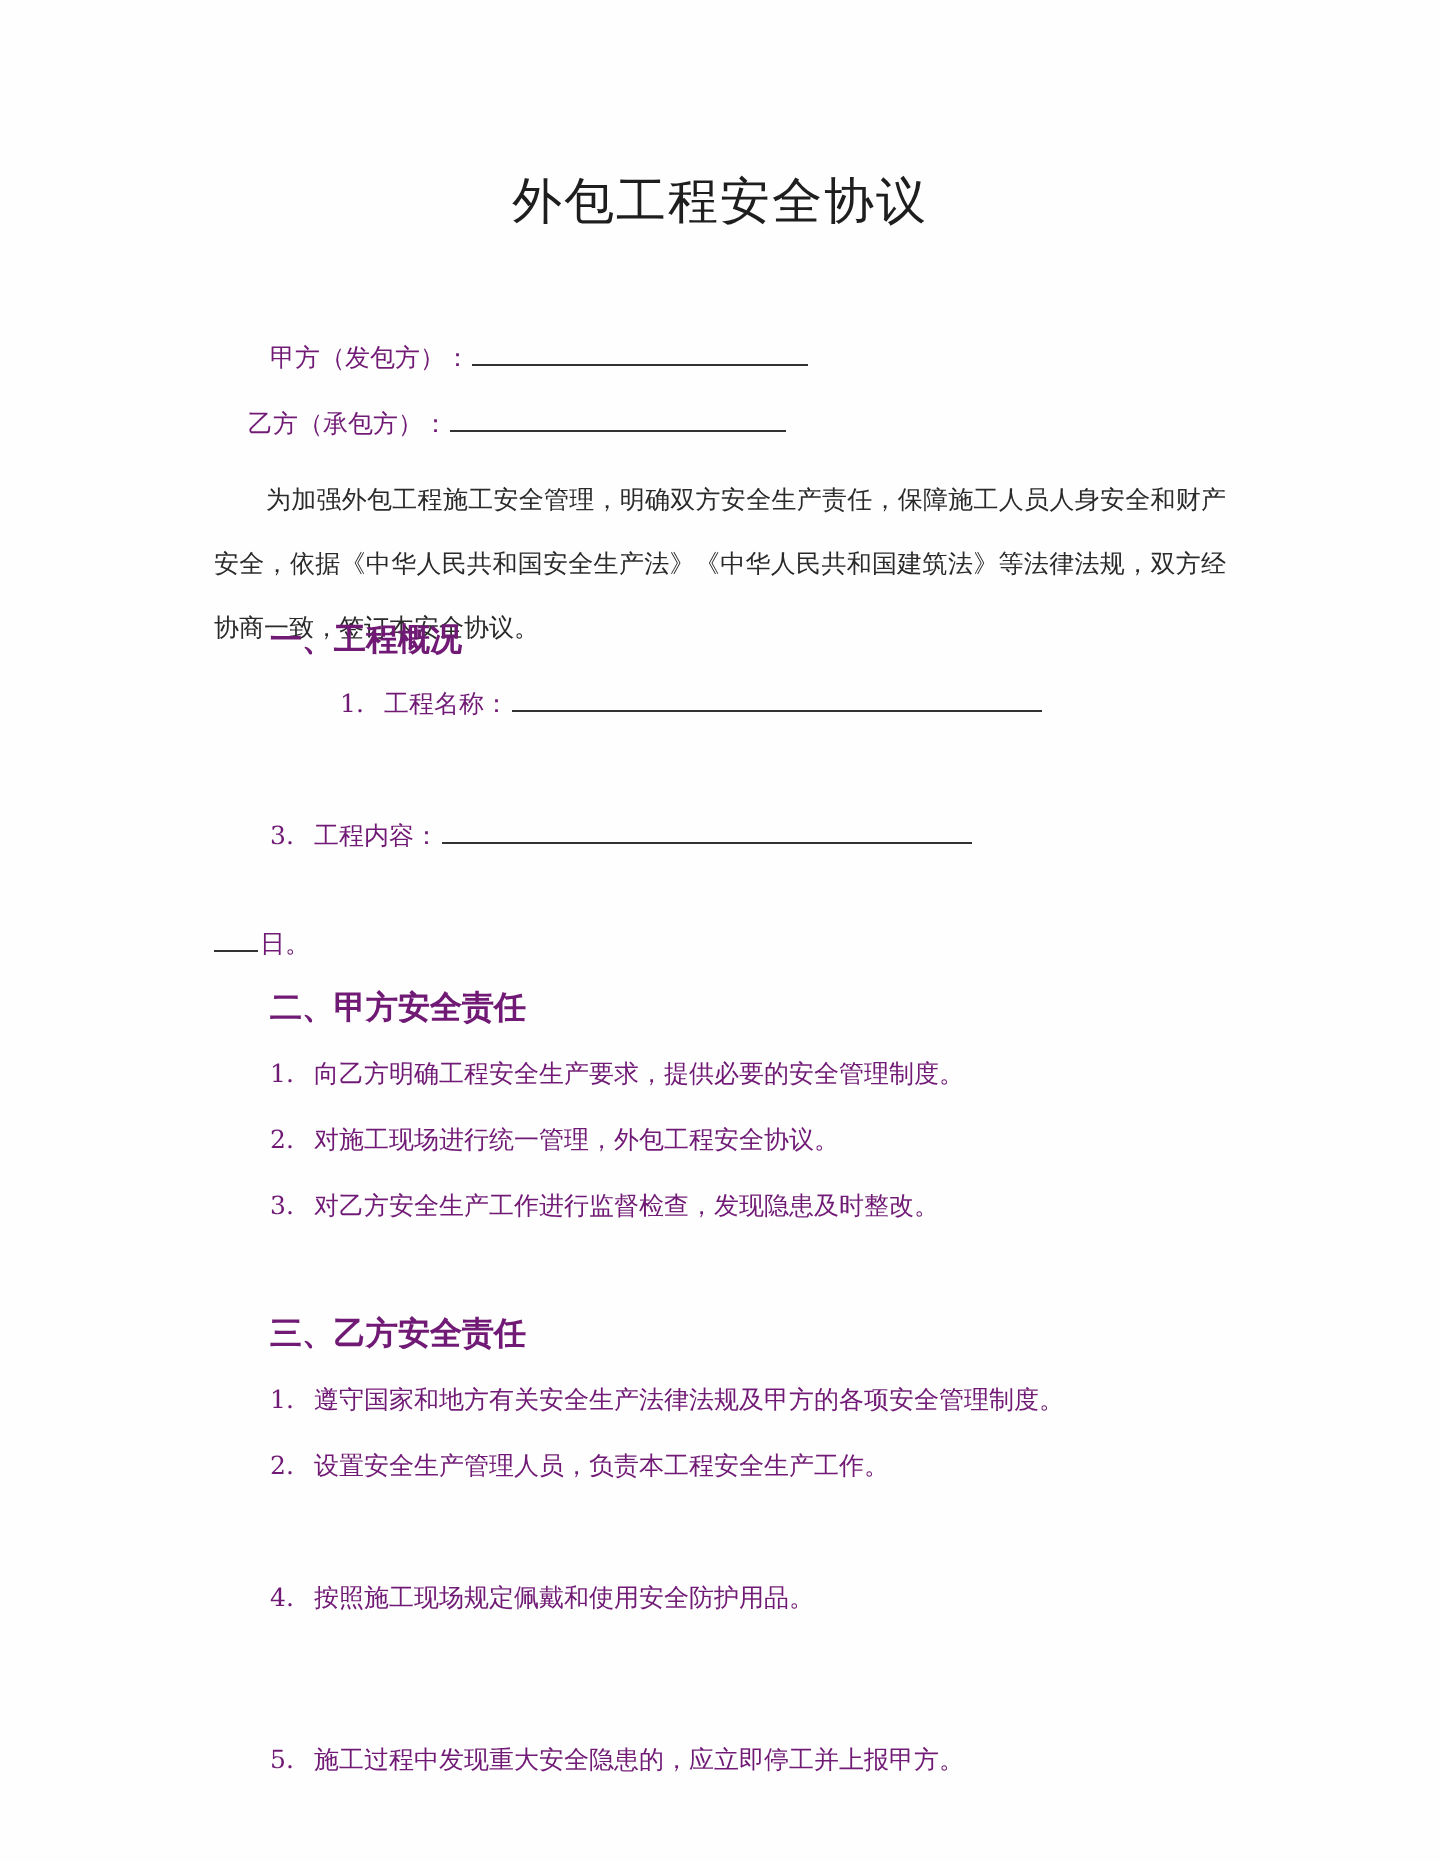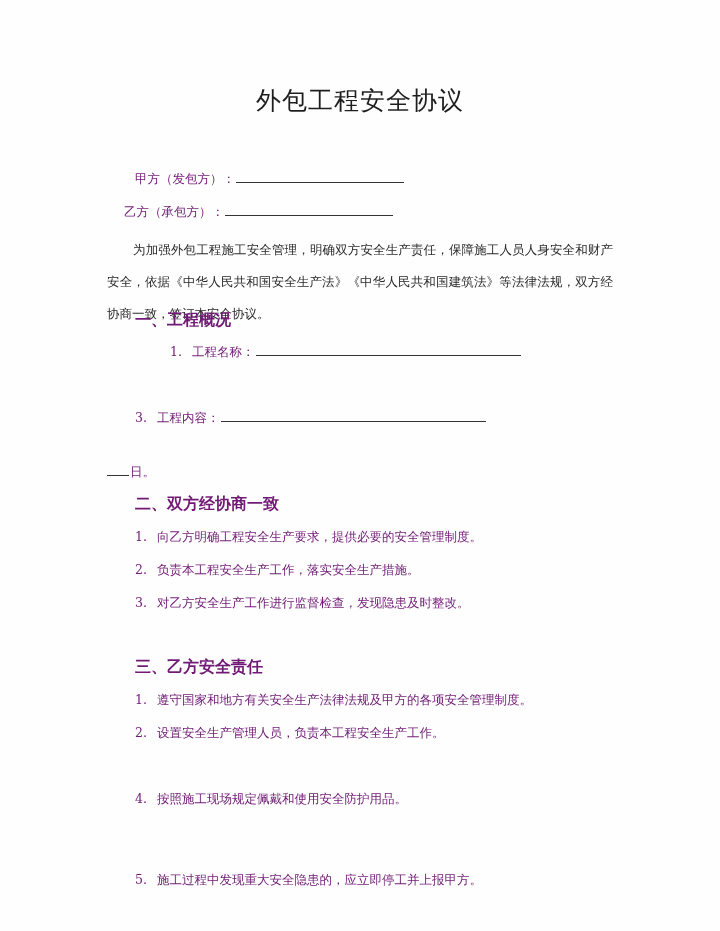--- a/index.html
+++ b/index.html
@@ -51,23 +51,23 @@
     <span class="num">1.</span><span>工程名称：</span><span class="blank" style="width:265px;"></span>
   </div>
   <div class="line" style="left:135px; top:409px;">
     <span class="num">3.</span><span>工程内容：</span><span class="blank" style="width:265px;"></span>
   </div>
 
   <div class="line" style="left:107px; top:463px;">
     <span class="blank" style="width:22px; margin-left:0;"></span><span>日。</span>
   </div>
 
-  <div class="line heading" style="left:135px; top:495px;">二、双方经协商一致</div>
+  <div class="line heading" style="left:135px; top:495px;">二、甲方安全责任</div>
   <div class="line" style="left:135px; top:528px;"><span class="num">1.</span><span>向乙方明确工程安全生产要求，提供必要的安全管理制度。</span></div>
-  <div class="line" style="left:135px; top:561px;"><span class="num">2.</span><span>负责本工程安全生产工作，落实安全生产措施。</span></div>
+  <div class="line" style="left:135px; top:561px;"><span class="num">2.</span><span>对施工现场进行统一管理，外包工程安全协议。</span></div>
   <div class="line" style="left:135px; top:594px;"><span class="num">3.</span><span>对乙方安全生产工作进行监督检查，发现隐患及时整改。</span></div>
 
   <div class="line heading" style="left:135px; top:658px;">三、乙方安全责任</div>
   <div class="line" style="left:135px; top:691px;"><span class="num">1.</span><span>遵守国家和地方有关安全生产法律法规及甲方的各项安全管理制度。</span></div>
   <div class="line" style="left:135px; top:724px;"><span class="num">2.</span><span>设置安全生产管理人员，负责本工程安全生产工作。</span></div>
   <div class="line" style="left:135px; top:790px;"><span class="num">4.</span><span>按照施工现场规定佩戴和使用安全防护用品。</span></div>
   <div class="line" style="left:135px; top:871px;"><span class="num">5.</span><span>施工过程中发现重大安全隐患的，应立即停工并上报甲方。</span></div>
 
 </div>
 

